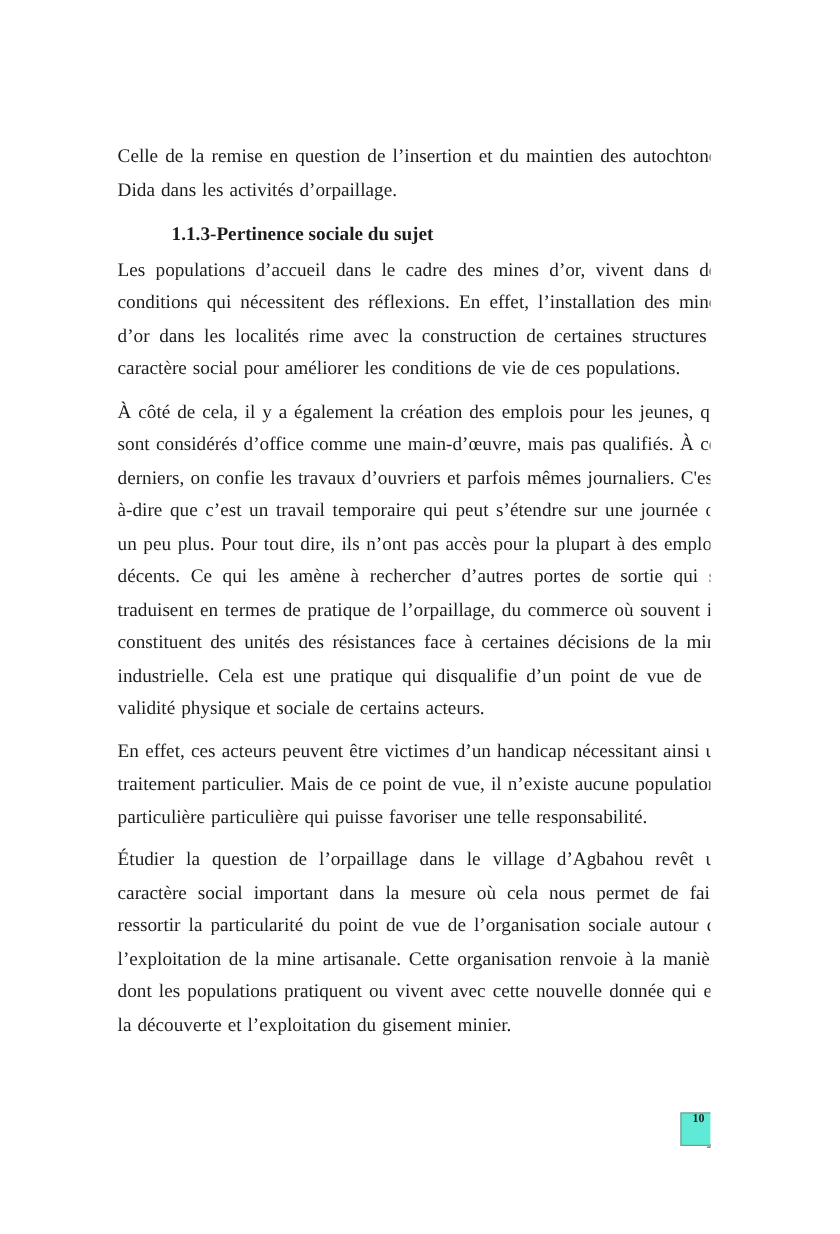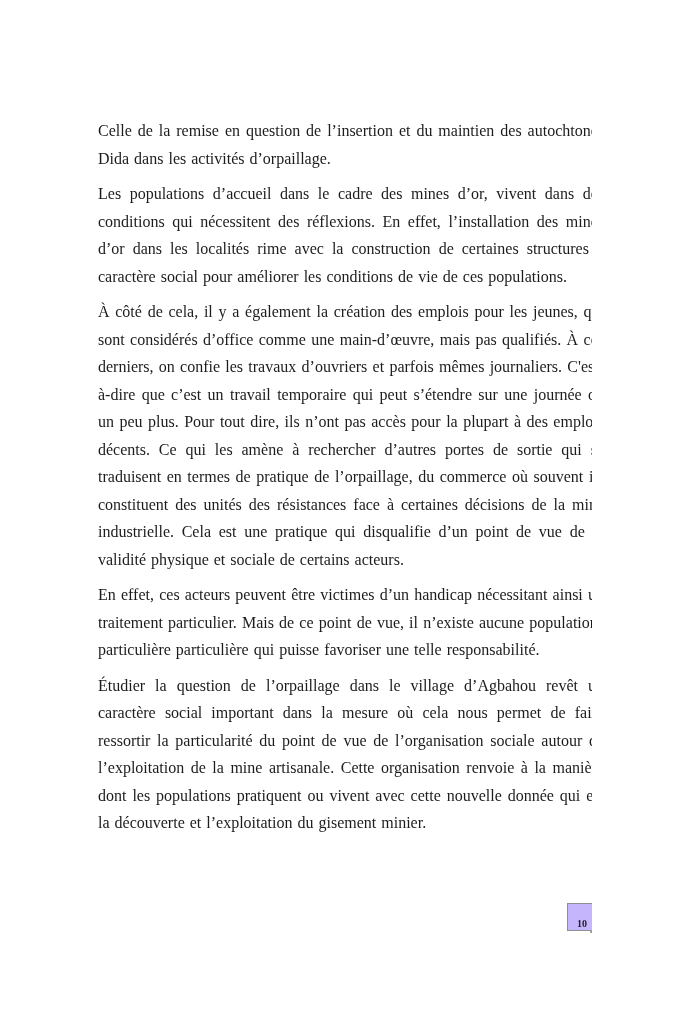--- a/index.html
+++ b/index.html
@@ -34,28 +34,28 @@
     margin: 10px 0 2px 0;
     padding-left: 45px;
     font-size: 16px;
     line-height: 27.5px;
     font-weight: bold;
     text-align: left;
   }
   .page-number-box {
     position: absolute;
     left: 567px;
-    top: 903px;
+    top: 927px;
     width: 34px;
     height: 28px;
     box-sizing: border-box;
     border: 1px solid #8f8f8f;
-    background: #c4b5fd;
+    background: #5eead4;
     display: flex;
-    align-items: flex-end;
+    align-items: flex-start;
     justify-content: center;
   }
   .page-number-box .num {
     font-size: 10px;
     font-weight: bold;
     color: #222222;
     transform: translate(-2px, -1px);
     font-family: "Liberation Serif", "DejaVu Serif", serif;
   }
   .fold-svg {
@@ -67,20 +67,21 @@
 </style>
 </head>
 <body>
 
 <div class="page">
 
   <div class="text-block">
 
     <p class="para">Celle de la remise en question de l’insertion et du maintien des autochtones Dida dans les activités d’orpaillage.</p>
 
+    <div class="section-heading">1.1.3-Pertinence sociale du sujet</div>
 
     <p class="para">Les populations d’accueil dans le cadre des mines d’or, vivent dans des conditions qui nécessitent des réflexions. En effet, l’installation des mines d’or dans les localités rime avec la construction de certaines structures à caractère social pour améliorer les conditions de vie de ces populations.</p>
 
     <p class="para">À côté de cela, il y a également la création des emplois pour les jeunes, qui sont considérés d’office comme une main-d’œuvre, mais pas qualifiés. À ces derniers, on confie les travaux d’ouvriers et parfois mêmes journaliers. C'est-à-dire que c’est un travail temporaire qui peut s’étendre sur une journée ou un peu plus. Pour tout dire, ils n’ont pas accès pour la plupart à des emplois décents. Ce qui les amène à rechercher d’autres portes de sortie qui se traduisent en termes de pratique de l’orpaillage, du commerce où souvent ils constituent des unités des résistances face à certaines décisions de la mine industrielle. Cela est une pratique qui disqualifie d’un point de vue de la validité physique et sociale de certains acteurs.</p>
 
     <p class="para">En effet, ces acteurs peuvent être victimes d’un handicap nécessitant ainsi un traitement particulier. Mais de ce point de vue, il n’existe aucune populations particulière particulière qui puisse favoriser une telle responsabilité.</p>
 
     <p class="para">Étudier la question de l’orpaillage dans le village d’Agbahou revêt un caractère social important dans la mesure où cela nous permet de faire ressortir la particularité du point de vue de l’organisation sociale autour de l’exploitation de la mine artisanale. Cette organisation renvoie à la manière dont les populations pratiquent ou vivent avec cette nouvelle donnée qui est la découverte et l’exploitation du gisement minier.</p>
 
   </div>

